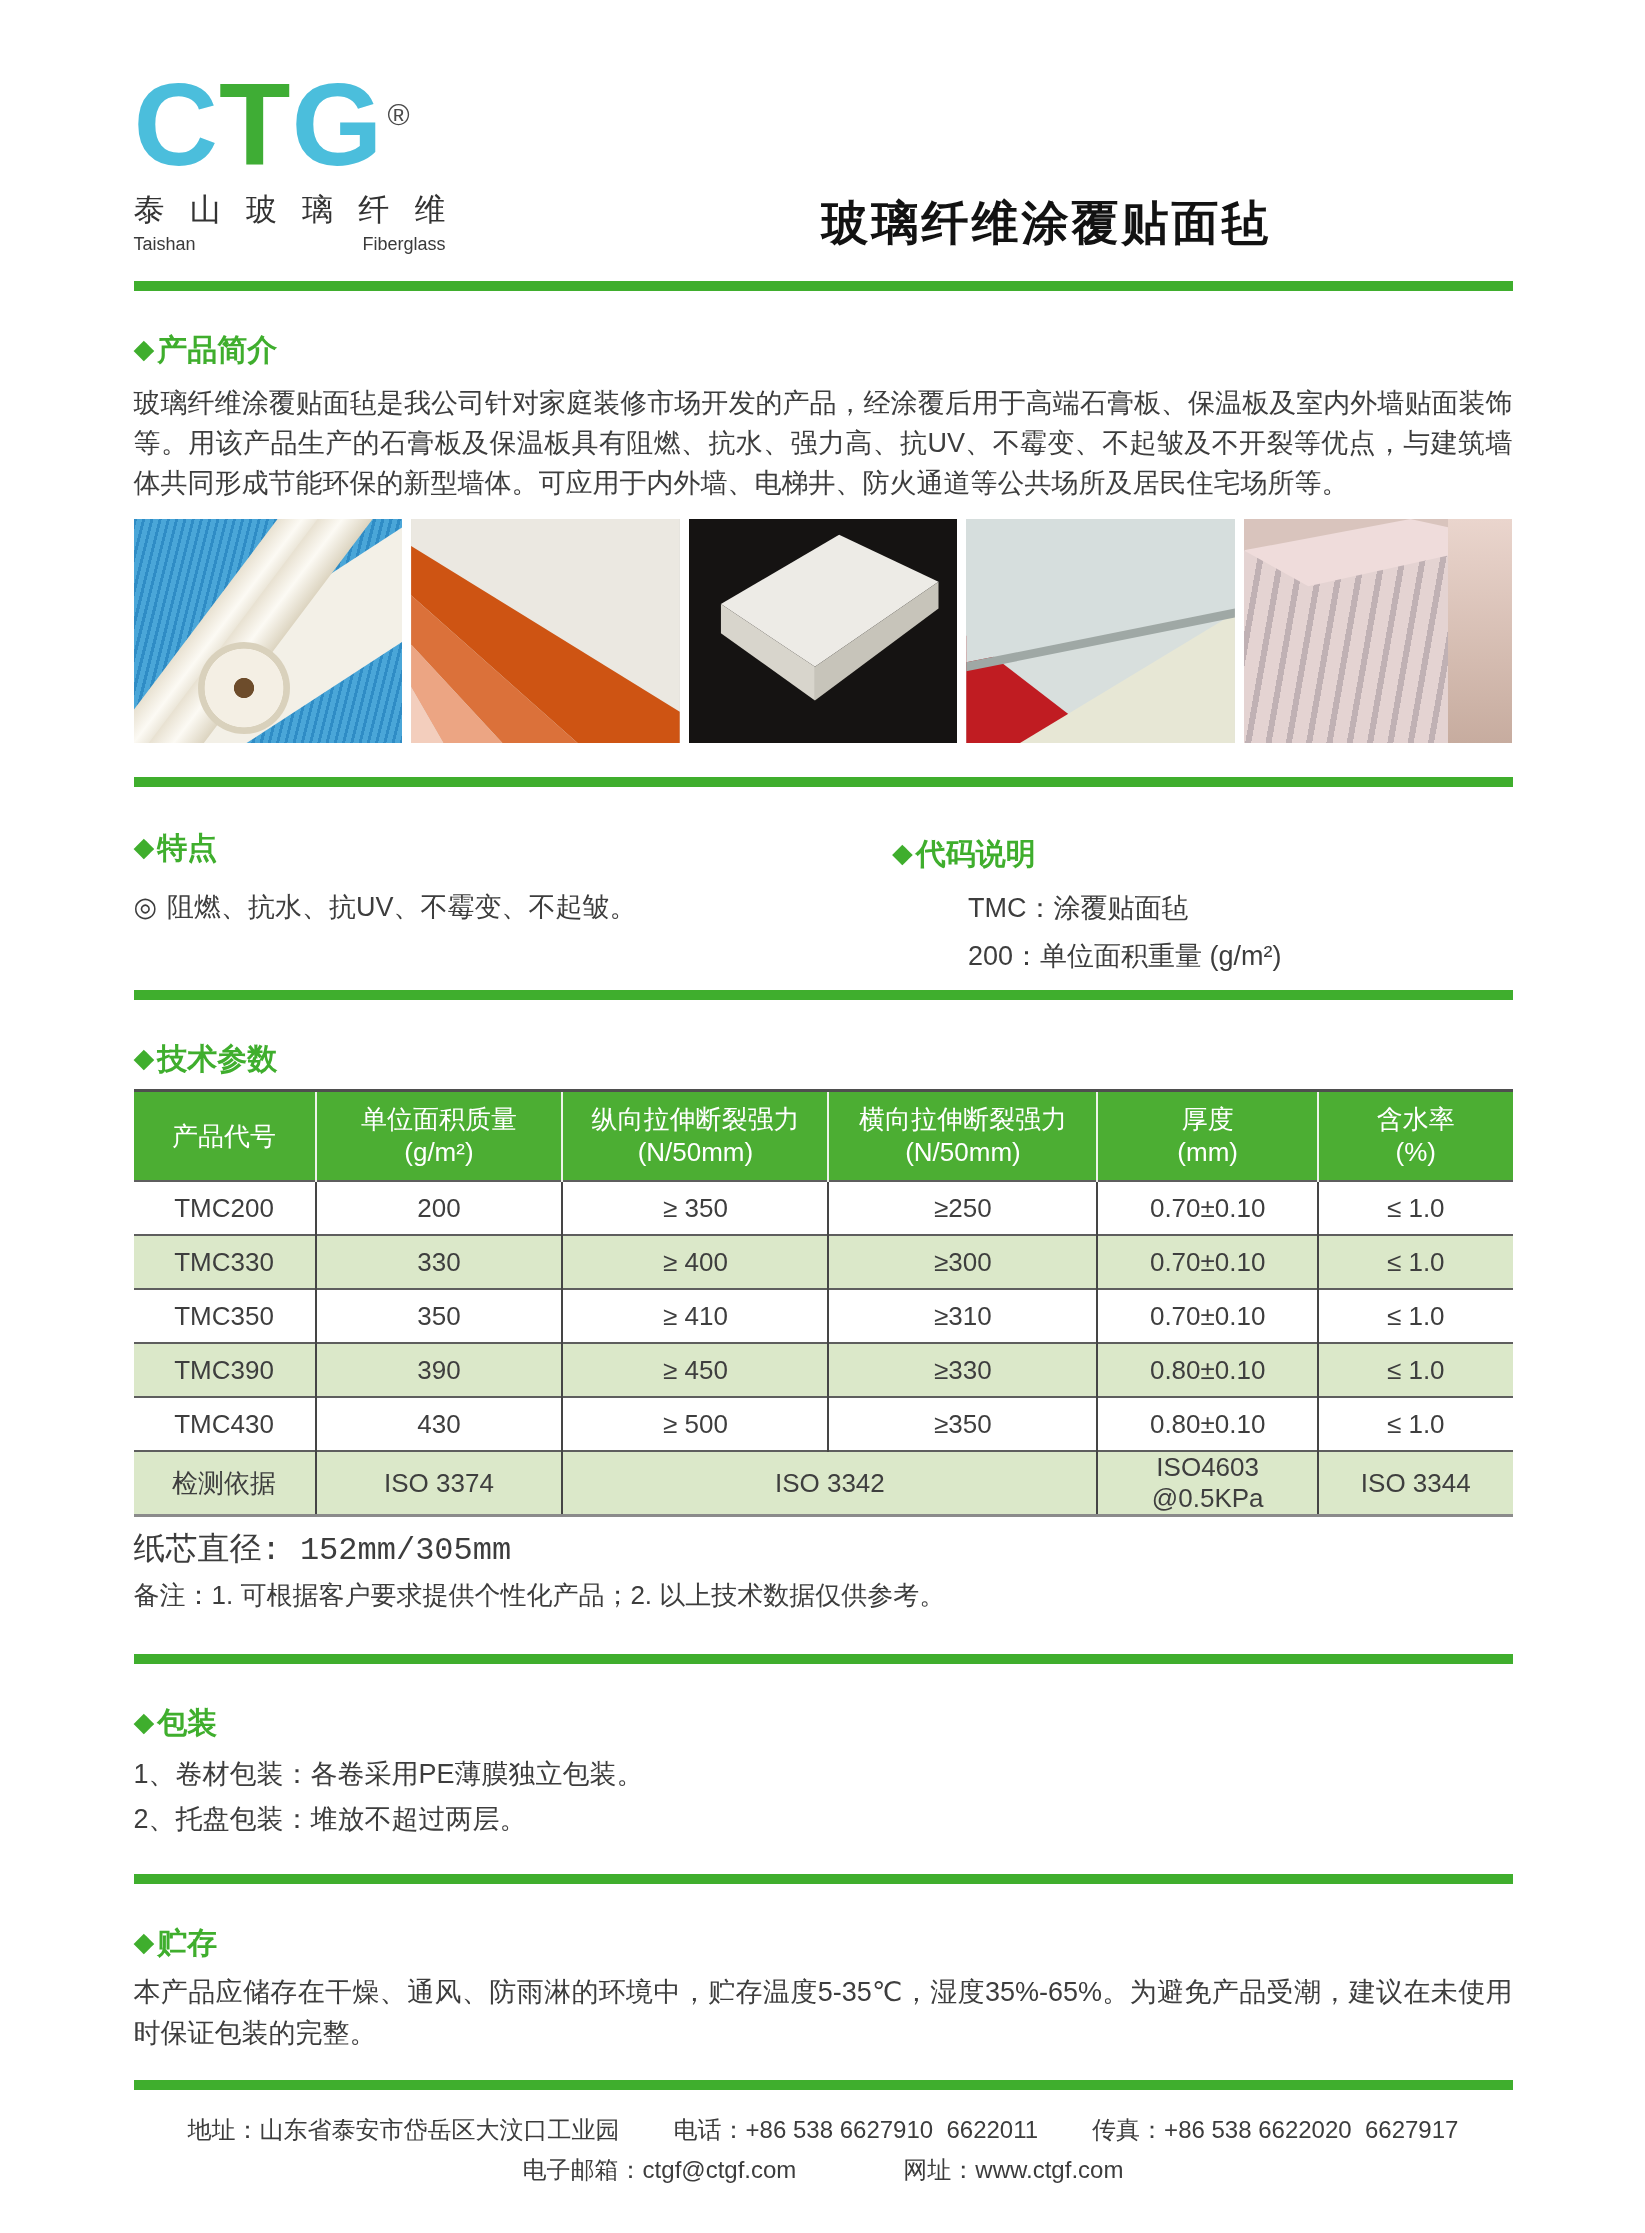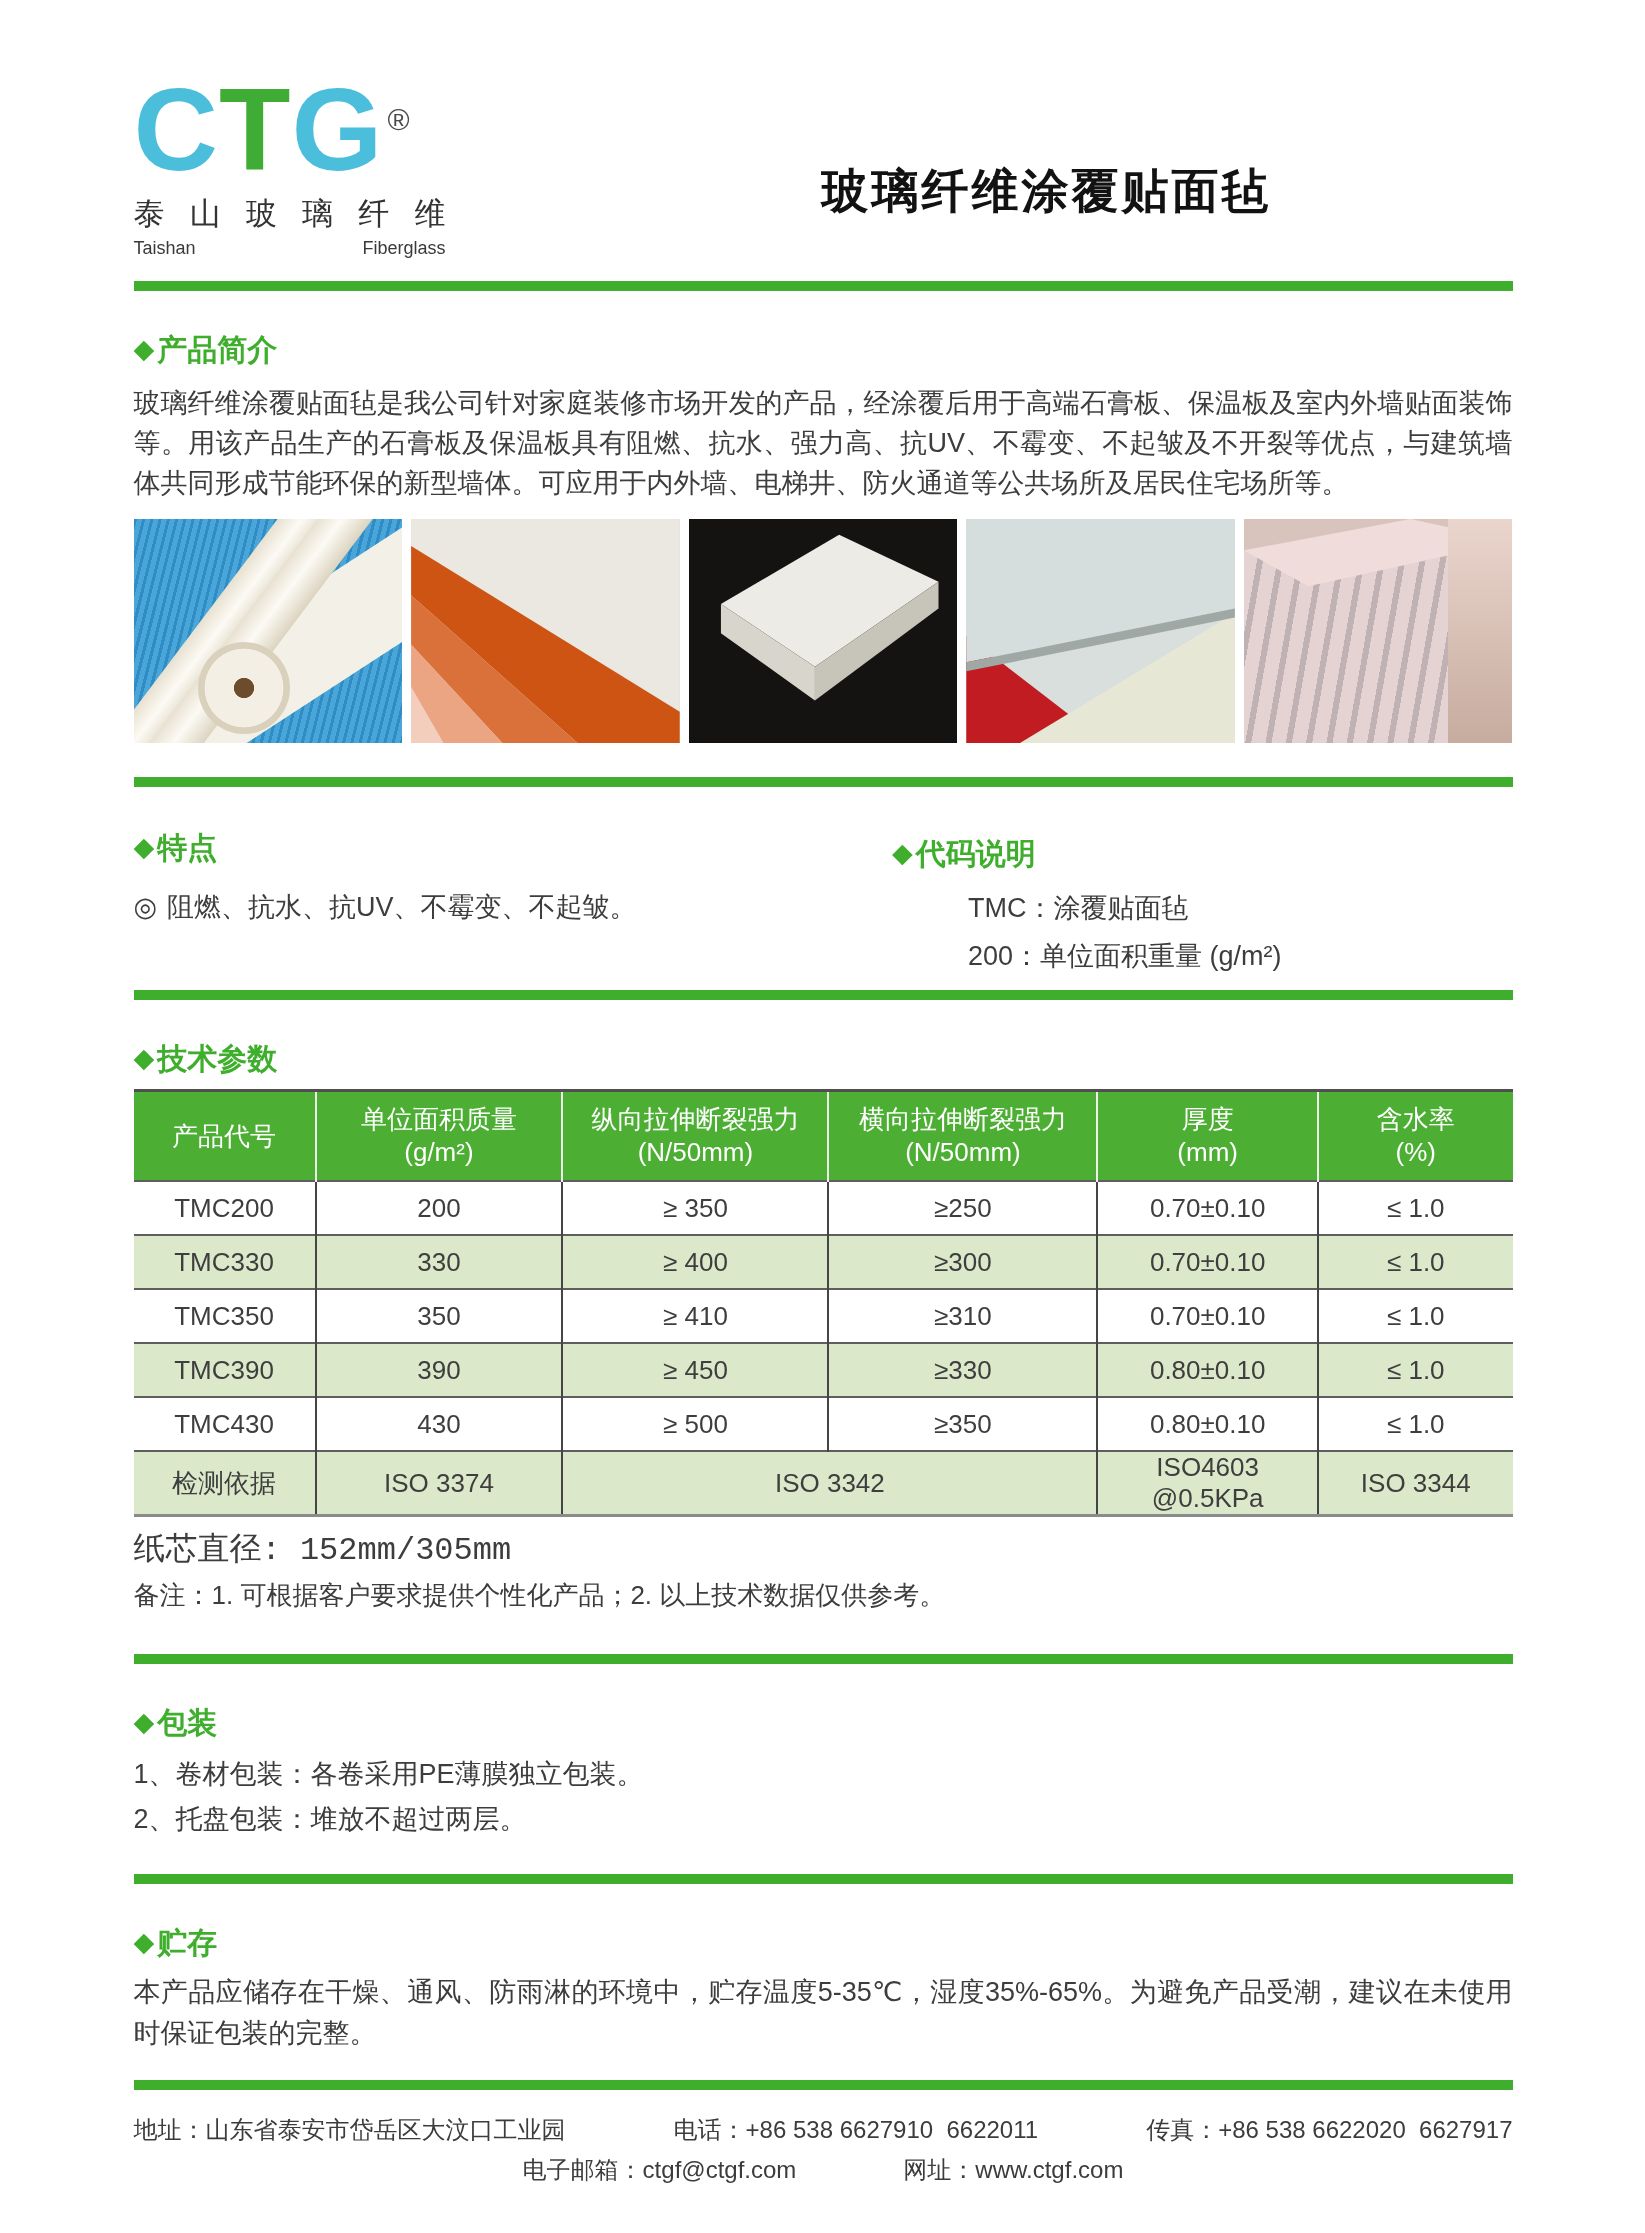--- a/index.html
+++ b/index.html
@@ -2,21 +2,21 @@
 <html><head>
 <meta charset="utf-8">
 <style>
   * { margin:0; padding:0; box-sizing:border-box; }
   html,body { background:#ffffff; }
   body { font-family:"Liberation Sans","DejaVu Sans",sans-serif; color:#3e3e3e; }
   .page { position:relative; width:1646px; height:2234px; margin:0 auto; background:#fff; overflow:hidden; }
   .content { width:1379px; margin:0 auto; padding-top:80px; }
 
   
-  .header-row { display:flex; align-items:center; height:175px; }
+  .header-row { display:flex; align-items:flex-end; height:175px; }
   .logo { width:328px; }
   .logo-word { font-size:117px; font-weight:bold; line-height:.92; letter-spacing:1px; }
   .logo-word .lc { color:#4BBEDC; }
   .logo-word .lt { color:#3FAD35; }
   .logo-word .lg { color:#4BBEDC; }
   .logo-word .reg { font-size:30px; color:#4a4a4a; vertical-align:super; font-weight:normal; margin-left:4px; }
   .logo-cn { width:312px; font-size:31px; color:#333; margin-top:10px; text-align:justify; text-align-last:justify;font-family:Liberation Serif, serif; }
   .logo-en { width:312px; font-size:18px; color:#3a3a3a; margin-top:3px; text-align:justify; text-align-last:justify; }
   .title-wrap { flex:1; text-align:center; padding-left:119px; padding-top:48px; }
   .doc-title { font-size:47px; font-weight:bold; color:#121212; letter-spacing:3px; }
@@ -104,21 +104,21 @@
   
   .sec-pack h2 { margin-top:42px; }
   .pack-list { margin-top:13px; }
   .pack-item { font-size:27px; line-height:45px; color:#3d3d3d; }
   .sec-store h2 { margin-top:42px; }
   .sec-store p { margin-top:13px; font-size:27px; line-height:41px; color:#3d3d3d; text-align:justify; }
 
   
   .footer { margin-top:20px; text-align:center; }
   .f-line { display:flex; justify-content:center; font-size:24px; color:#3c3c3c; line-height:40px; }
-  .f-line.l1 { gap:54px;justify-content:space-between; }
+  .f-line.l1 { gap:54px; }
   .f-line.l2 { gap:107px; }
   .f-seg { white-space:pre; }
 </style>
 </head>
 <body>
 
 <div class="page">
   <div class="content">
 
     <div class="header-row">

